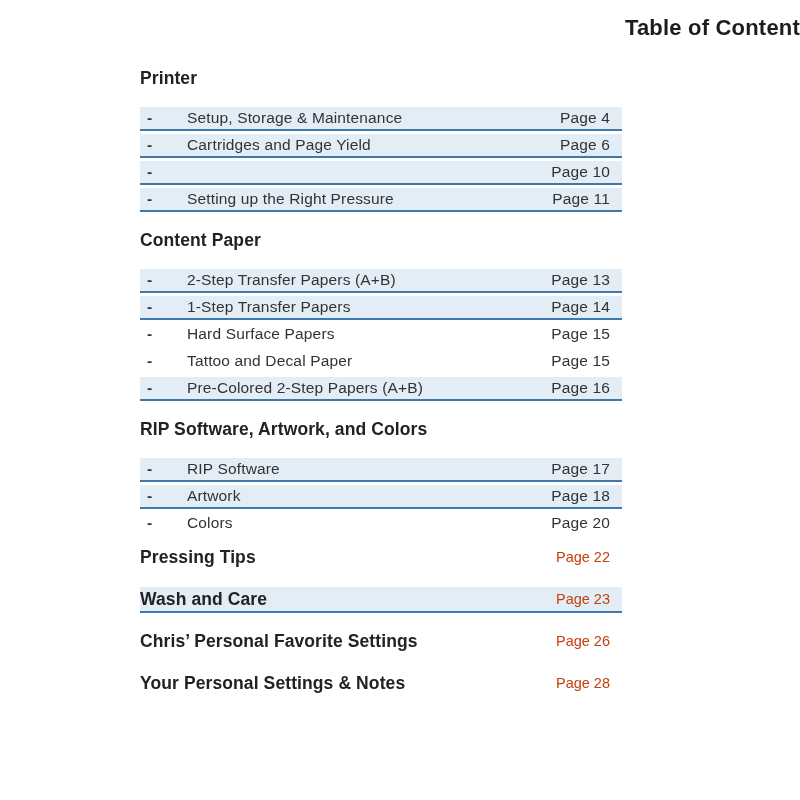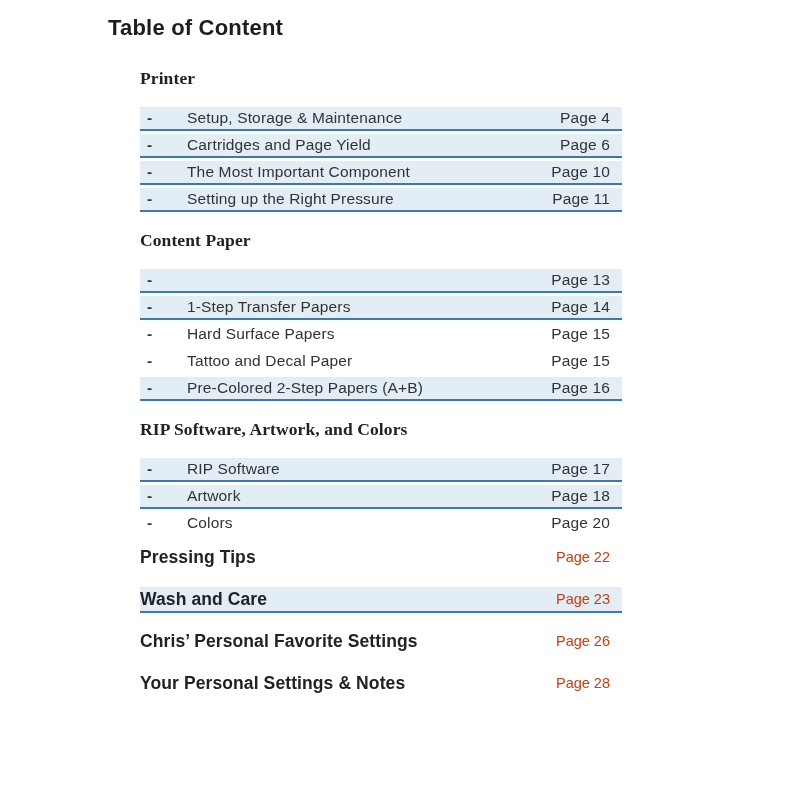--- a/index.html
+++ b/index.html
@@ -12,40 +12,39 @@
     overflow: hidden;
   }
   .page {
     position: absolute; inset: 0;
     background: #ffffff;
   }
   .doc-title {
     position: absolute;
     top: 15px; left: 0; width: 100%;
     padding-left: 108px;
-    text-align: left;
+    text-align: right;
     font-size: 22px;
     font-weight: bold;
     color: #1d1d1f;
     letter-spacing: 0.2px;
   }
   .content {
     position: absolute;
     left: 140px; top: 60px;
     width: 482px;
   }
   .section-heading {
     font-size: 17.5px;
     font-weight: bold;
     color: #222226;
     line-height: 20px;
     margin-top: 18px;
     margin-bottom: 19px;
     letter-spacing: 0.1px;
-    font-family: Liberation Serif, serif;
   }
   .section-heading:first-child { margin-top: 8px; }
   .toc-row {
     display: flex;
     align-items: center;
     height: 24px;
     margin-bottom: 3px;
     font-size: 15.5px;
     color: #333336;
     border-bottom: 2px solid transparent;
@@ -114,33 +113,33 @@
         <span class="page-num">Page 4</span>
       </div>
       <div class="toc-row hl">
         <span class="dash">-</span>
         <span class="label">Cartridges and Page Yield</span>
         <span class="spacer"></span>
         <span class="page-num">Page 6</span>
       </div>
       <div class="toc-row hl">
         <span class="dash">-</span>
-        <span class="label">The Most Important Component</span>
         <span class="spacer"></span>
         <span class="page-num">Page 10</span>
       </div>
       <div class="toc-row hl">
         <span class="dash">-</span>
         <span class="label">Setting up the Right Pressure</span>
         <span class="spacer"></span>
         <span class="page-num">Page 11</span>
       </div>
       <div class="section-heading">Content Paper</div>
       <div class="toc-row hl">
         <span class="dash">-</span>
+        <span class="label">2-Step Transfer Papers (A+B)</span>
         <span class="spacer"></span>
         <span class="page-num">Page 13</span>
       </div>
       <div class="toc-row hl">
         <span class="dash">-</span>
         <span class="label">1-Step Transfer Papers</span>
         <span class="spacer"></span>
         <span class="page-num">Page 14</span>
       </div>
       <div class="toc-row">

